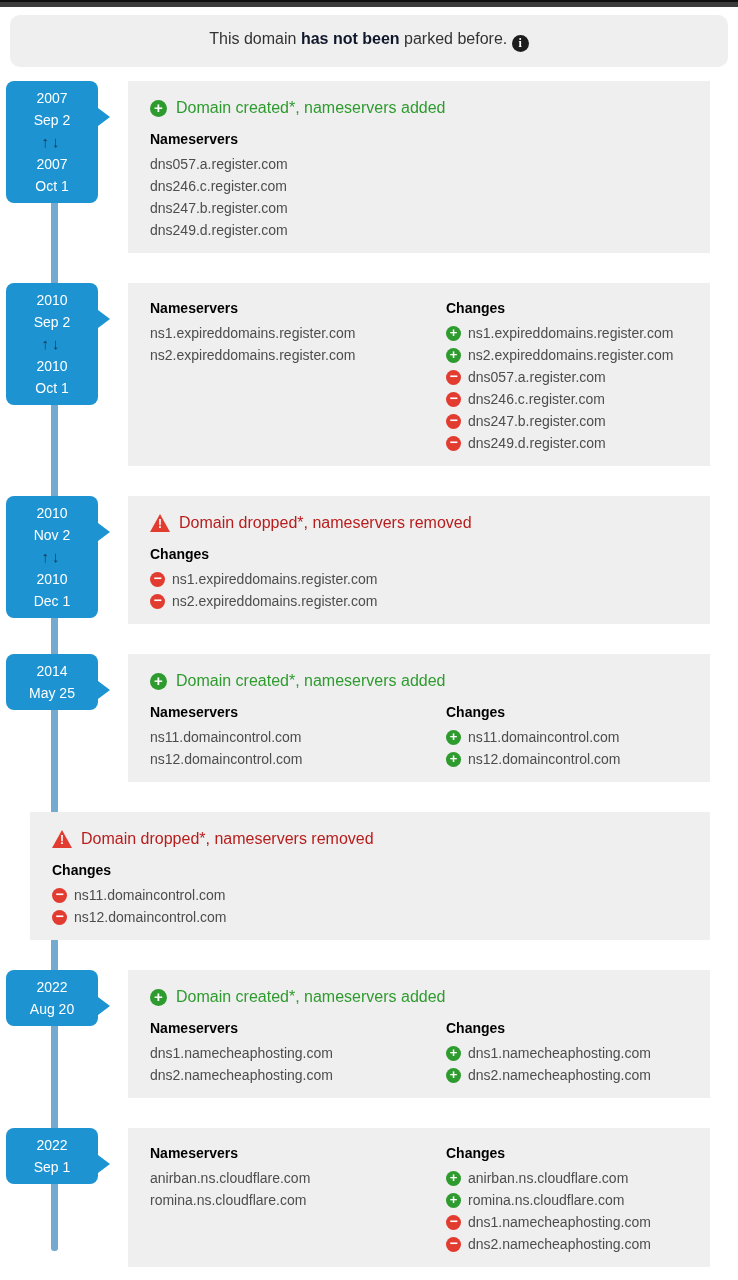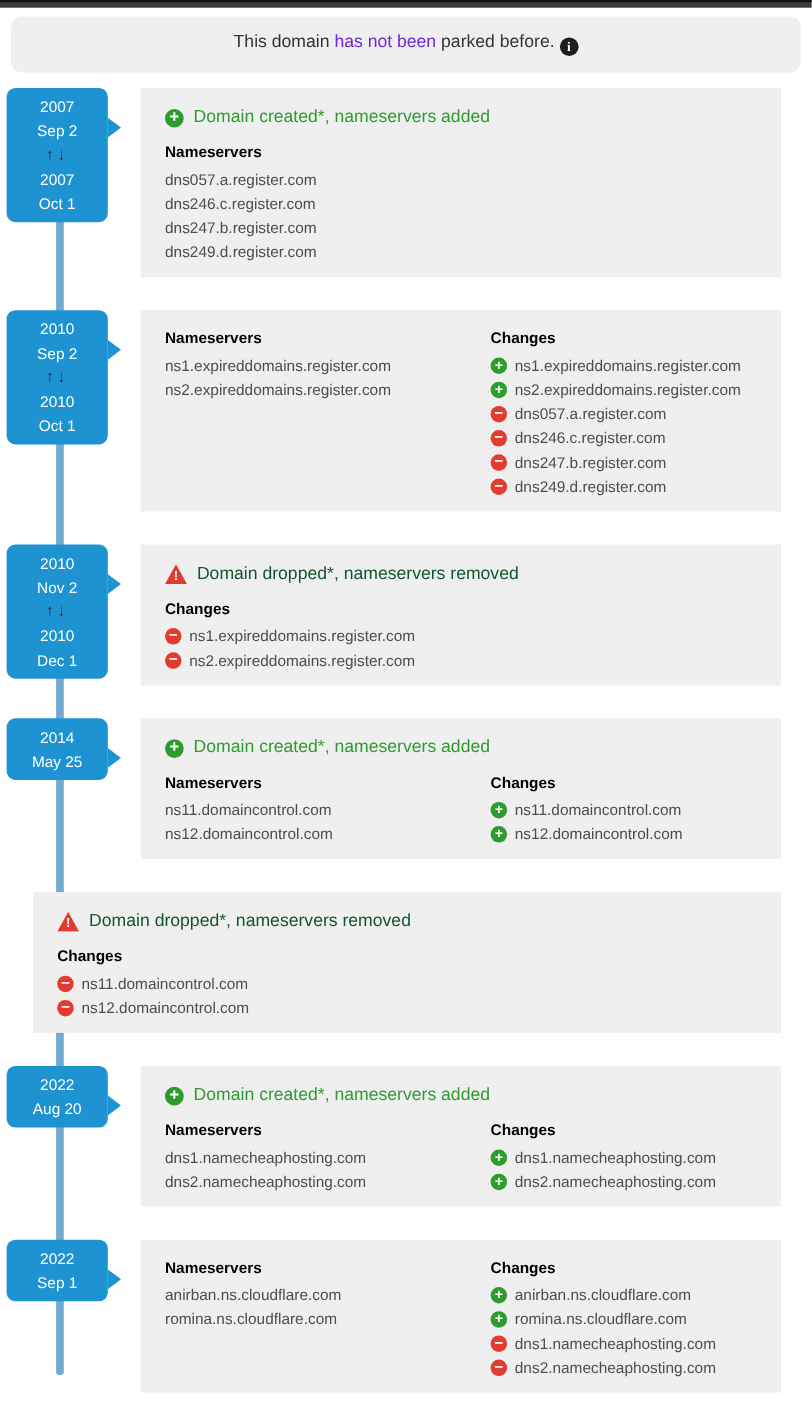--- a/index.html
+++ b/index.html
@@ -22,21 +22,21 @@
     margin: 8px 10px 14px 10px;
     background: #efefef;
     border-radius: 10px;
     padding: 15px 10px 15px 10px;
     text-align: center;
   }
   .h-line1 { font-size: 17px; color: #333; margin-bottom: 13px; }
   .h-line1 .domain { font-weight: bold; color: #222; }
   .h-line1 a { color: #3a3a3a; text-decoration: underline; cursor: pointer; }
   .h-line2 { font-size: 16px; color: #333; }
-  .parked-green { color: #6d28d9; font-weight: normal; }
+  .parked-green { color: #0f172a; font-weight: bold; }
   .info-icon {
     display: inline-flex;
     width: 17px; height: 17px;
     border-radius: 50%;
     background: #1d1d1d;
     color: #fff;
     align-items: center; justify-content: center;
     font-family: "Liberation Serif", serif;
     font-weight: bold;
     font-size: 12px;
@@ -87,21 +87,21 @@
     min-height: 60px;
   }
   .heading {
     display: flex;
     align-items: center;
     gap: 9px;
     font-size: 16px;
     margin: 4px 0 11px 0;
   }
   .heading.created { color: #2e9b2e; }
-  .heading.dropped { color: #14532d; }
+  .heading.dropped { color: #b91c1c; }
   .cols { display: flex; }
   .col { font-size: 14px; color: #4d4d4d; }
   .col-left { width: 296px; flex-shrink: 0; }
   .col-right { flex: 1; }
   .col-label { font-weight: bold; color: #000000; font-size: 14px; line-height: 22px; margin-bottom: 3px; }
   .ns-item { line-height: 22px; }
   .chg-item { display: flex; align-items: center; gap: 7px; line-height: 22px; }
   
   .icon-plus, .icon-minus {
     display: inline-flex;

